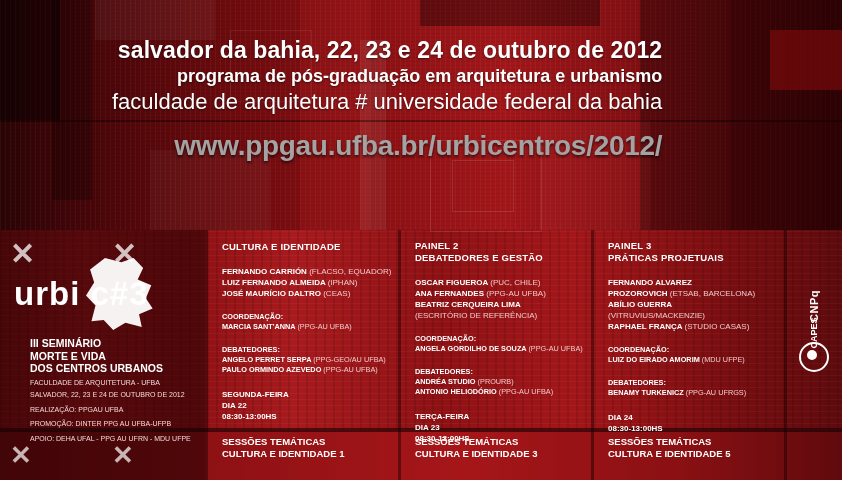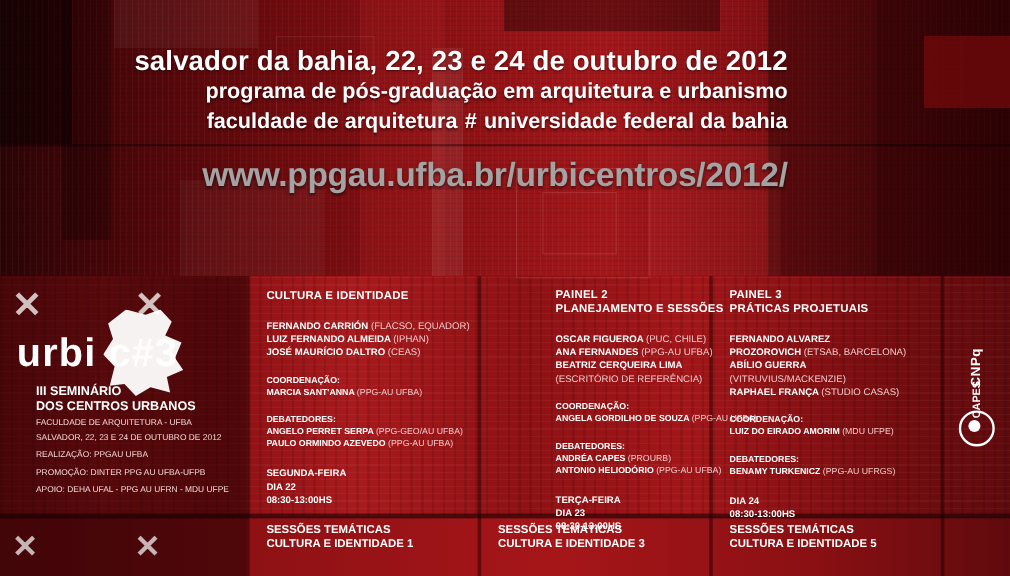--- a/index.html
+++ b/index.html
@@ -57,44 +57,44 @@
   .plan{position:absolute;border:1px solid rgba(255,255,255,.10);}
   .p1{left:430px;top:140px;width:110px;height:90px;}
   .p2{left:452px;top:160px;width:60px;height:50px;}
   .p3{left:230px;top:30px;width:80px;height:70px;border-color:rgba(255,255,255,.07);}
 
   
   .header{position:absolute;left:112px;top:36px;z-index:6;text-align:right;}
   .h-line1{font-size:23px;font-weight:bold;color:#ffffff;letter-spacing:.1px;line-height:28px;
            text-shadow:0 1px 2px rgba(0,0,0,.55);}
   .h-line2{font-size:18px;font-weight:bold;color:#ffffff;line-height:25px;text-shadow:0 1px 2px rgba(0,0,0,.55);}
-  .h-line3{font-size:18px;font-weight:bold;color:#ffffff;line-height:25px;text-shadow:0 1px 2px rgba(0,0,0,.55);}
+  .h-line3{font-size:22px;font-weight:normal;color:#ffffff;line-height:25px;text-shadow:0 1px 2px rgba(0,0,0,.55);}
   .h-line3 .hash{padding:0 6px;}
   .h-url{margin-top:16px;font-size:28px;font-weight:bold;color:#a3a3a3;letter-spacing:-.3px;
          text-shadow:0 2px 3px rgba(0,0,0,.6);}
 
   
   .logo-block{position:absolute;left:0;top:232px;width:205px;height:196px;z-index:7;}
   .logo-x{position:absolute;color:rgba(255,255,255,.75);font-size:30px;font-weight:bold;}
   .lx1{left:10px;top:236px;}
   .lx2{left:112px;top:236px;}
   .urbi{position:absolute;left:14px;top:275px;font-size:33px;font-weight:bold;color:#ffffff;letter-spacing:1px;}
   .blot{position:absolute;left:86px;top:258px;width:68px;height:72px;background:#ffffff;
     clip-path:polygon(28% 0%,52% 6%,70% 0%,84% 14%,76% 30%,96% 38%,88% 56%,98% 70%,78% 78%,82% 96%,58% 90%,40% 100%,26% 86%,8% 88%,14% 66%,0% 52%,12% 34%,6% 16%);
     opacity:.95;}
-  .sub{position:absolute;left:30px;top:320px;color:#ffffff;}
+  .sub{position:absolute;left:30px;top:337px;color:#ffffff;}
   .sub .t1{font-size:10.5px;font-weight:bold;line-height:12.5px;}
   .sub .t2{font-size:7px;line-height:9.5px;margin-top:3px;color:#f3d7d7;}
   .sub .t3{font-size:7px;line-height:9.5px;margin-top:5px;color:#f3d7d7;}
 
   
   .panels{position:absolute;left:0;top:232px;width:842px;height:200px;z-index:6;}
   .panel{position:absolute;top:8px;width:185px;color:#ffffff;}
   .panel.c1{left:222px;}
-  .panel.c2{left:415px;padding-left:48px;}
+  .panel.c2{left:415px;}
   .panel.c3{left:608px;}
   .p-kicker{font-size:9.5px;font-weight:bold;letter-spacing:.2px;}
   .p-title{font-size:9.5px;font-weight:bold;letter-spacing:.2px;margin-top:1px;}
   .p-names{margin-top:14px;}
   .nm{font-size:8px;line-height:11px;font-weight:bold;color:#ffffff;}
   .nm .aff{font-weight:normal;color:#f0c9ca;}
   .grp{margin-top:13px;}
   .grp .lbl{font-size:7.3px;font-weight:bold;line-height:10px;}
   .grp .val{font-size:7.3px;line-height:10px;font-weight:bold;color:#ffffff;}
   .grp .val .aff{font-weight:normal;color:#f0c9ca;}
@@ -165,20 +165,21 @@
   <div class="h-url">www.ppgau.ufba.br/urbicentros/2012/</div>
 </div>
 
 <div class="logo-block"></div>
 <span class="logo-x lx1">✕</span>
 <span class="logo-x lx2">✕</span>
 <div class="blot"></div>
 <div class="urbi">urbi c#3</div>
 <div class="sub">
   <div class="t1">III SEMINÁRIO</div>
+  <div class="t1">MORTE E VIDA</div>
   <div class="t1">DOS CENTROS URBANOS</div>
   <div class="t2">FACULDADE DE ARQUITETURA - UFBA</div>
   <div class="t2">SALVADOR, 22, 23 E 24 DE OUTUBRO DE 2012</div>
   <div class="t3">REALIZAÇÃO: PPGAU UFBA</div>
   <div class="t3">PROMOÇÃO: DINTER PPG AU UFBA-UFPB</div>
   <div class="t3">APOIO: DEHA UFAL - PPG AU UFRN - MDU UFPE</div>
 </div>
 
 <div class="panels">
 
@@ -200,34 +201,34 @@
     </div>
     <div class="day">
       <div>SEGUNDA-FEIRA</div>
       <div>DIA 22</div>
       <div>08:30-13:00HS</div>
     </div>
   </div>
 
   <div class="panel c2">
     <div class="p-kicker">PAINEL 2</div>
-    <div class="p-title">PLANEJAMENTO E SESSÕES</div>
+    <div class="p-title">DEBATEDORES E GESTÃO</div>
     <div class="p-names">
       <div class="nm"><span>OSCAR FIGUEROA</span> <span class="aff">(PUC, CHILE)</span></div>
       <div class="nm"><span>ANA FERNANDES</span> <span class="aff">(PPG-AU UFBA)</span></div>
       <div class="nm"><span>BEATRIZ CERQUEIRA LIMA</span></div>
       <div class="nm"><span class="aff">(ESCRITÓRIO DE REFERÊNCIA)</span></div>
     </div>
     <div class="grp">
       <div class="lbl">COORDENAÇÃO:</div>
       <div class="val"><span>ANGELA GORDILHO DE SOUZA</span> <span class="aff">(PPG-AU UFBA)</span></div>
     </div>
     <div class="grp">
       <div class="lbl">DEBATEDORES:</div>
-      <div class="val"><span>ANDRÉA CAPES</span> <span class="aff">(PROURB)</span></div>
+      <div class="val"><span>ANDRÉA STUDIO</span> <span class="aff">(PROURB)</span></div>
       <div class="val"><span>ANTONIO HELIODÓRIO</span> <span class="aff">(PPG-AU UFBA)</span></div>
     </div>
     <div class="day">
       <div>TERÇA-FEIRA</div>
       <div>DIA 23</div>
       <div>08:30-13:00HS</div>
     </div>
   </div>
 
   <div class="panel c3">

